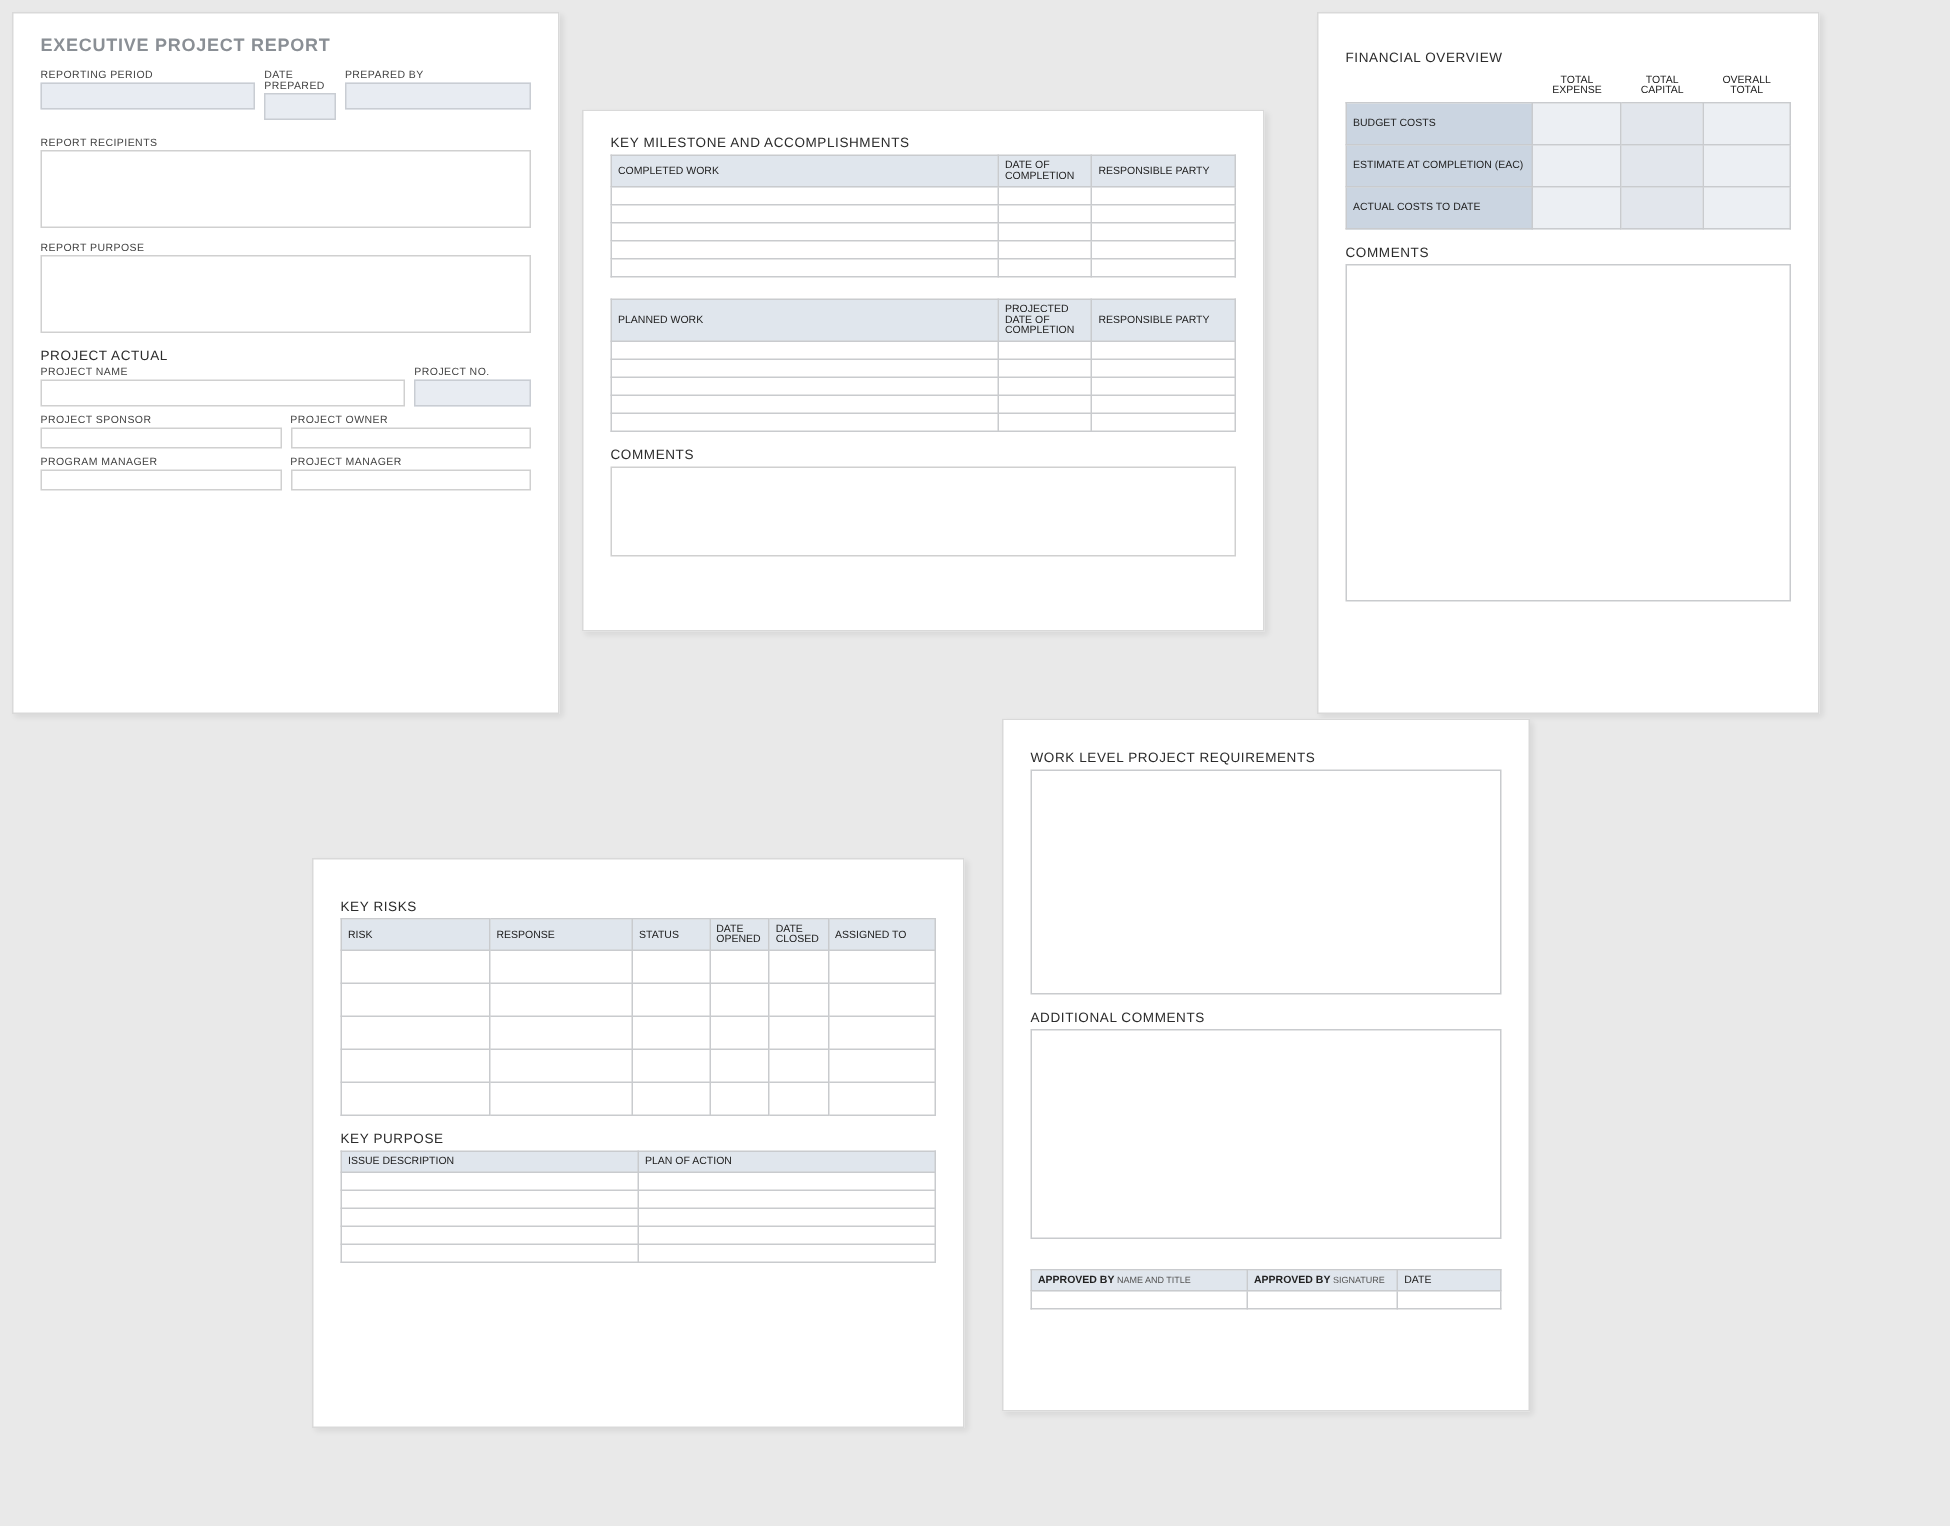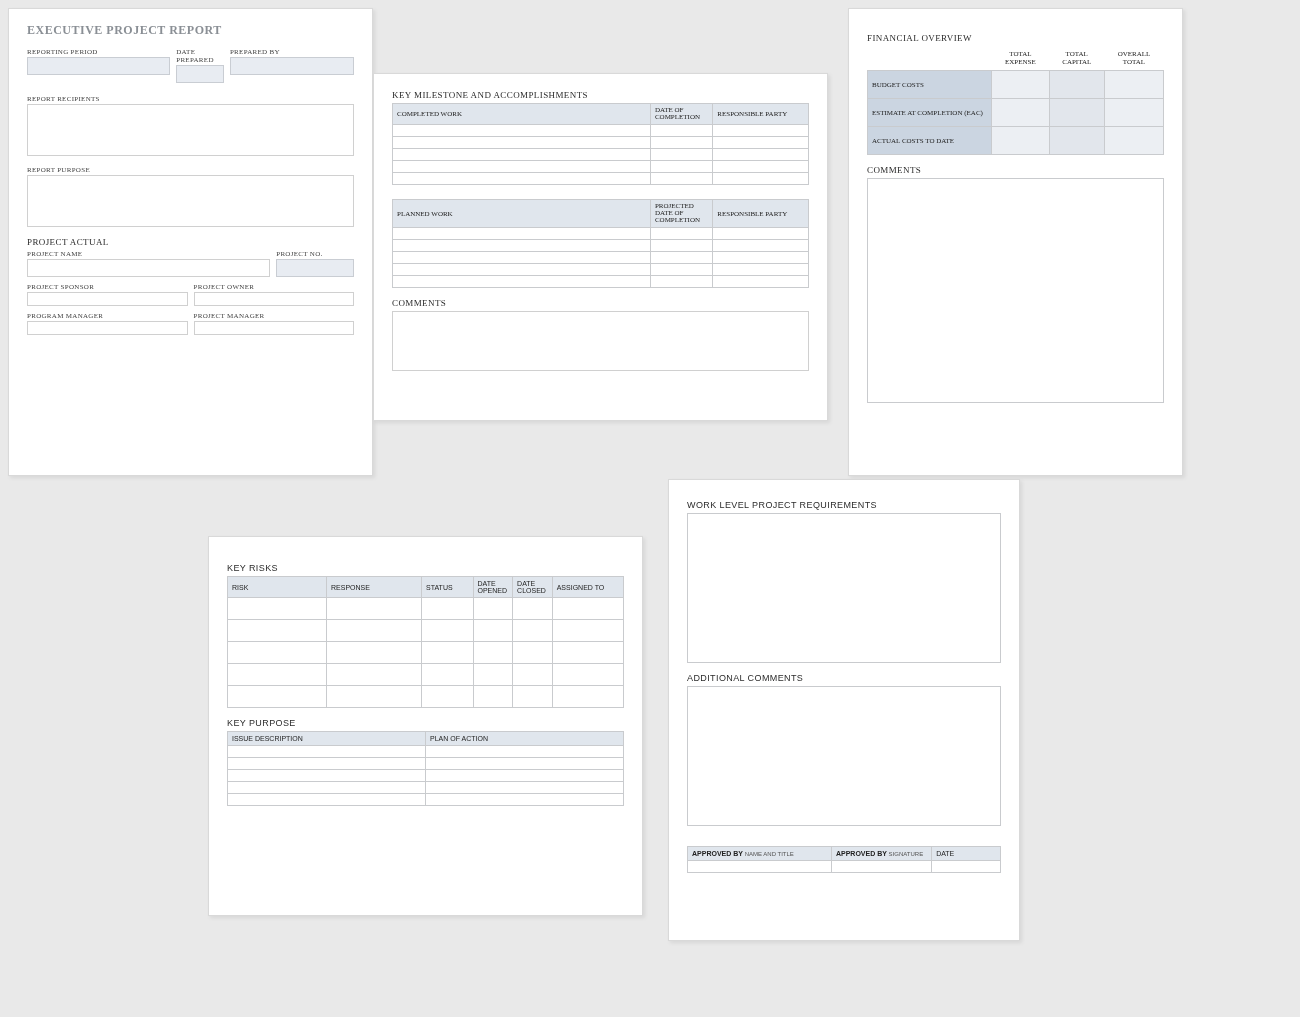--- a/index.html
+++ b/index.html
@@ -8,33 +8,33 @@
     padding: 8px;
     background: #e9e9e9;
     font-family: Arial, Helvetica, sans-serif;
     width: 1300px;
     height: 1017px;
     color: #333;
   }
   .pages {
     display: flex;
     flex-wrap: wrap;
-    font-family: Liberation Serif, serif;
+    gap: 15px;
   }
   .page {
     background: #ffffff;
     border: 1px solid #d9d9d9;
     box-shadow: 2px 2px 4px rgba(0,0,0,0.08);
     padding: 14px 18px 18px 18px;
   }
   
   .p1 { width: 365px; height: 468px; }
   .p2 { width: 455px; height: 348px; margin-top: 65px; position: relative; }
   .p3 { width: 335px; height: 468px; margin-left: 20px; }
-  .p4 { width: 435px; height: 380px; margin-left: 200px; margin-top: 60px; }
+  .p4 { width: 435px; height: 380px; margin-left: 200px; margin-top: 96px; }
   .p5 { width: 352px; height: 462px; margin-top: 3px; margin-left:10px;}
   .row2 { display:flex; gap:15px; }
 
   h1.title {
     font-size: 12px;
     font-weight: bold;
     letter-spacing: .5px;
     color: #8a8f95;
     margin: 0 0 10px 0;
   }

